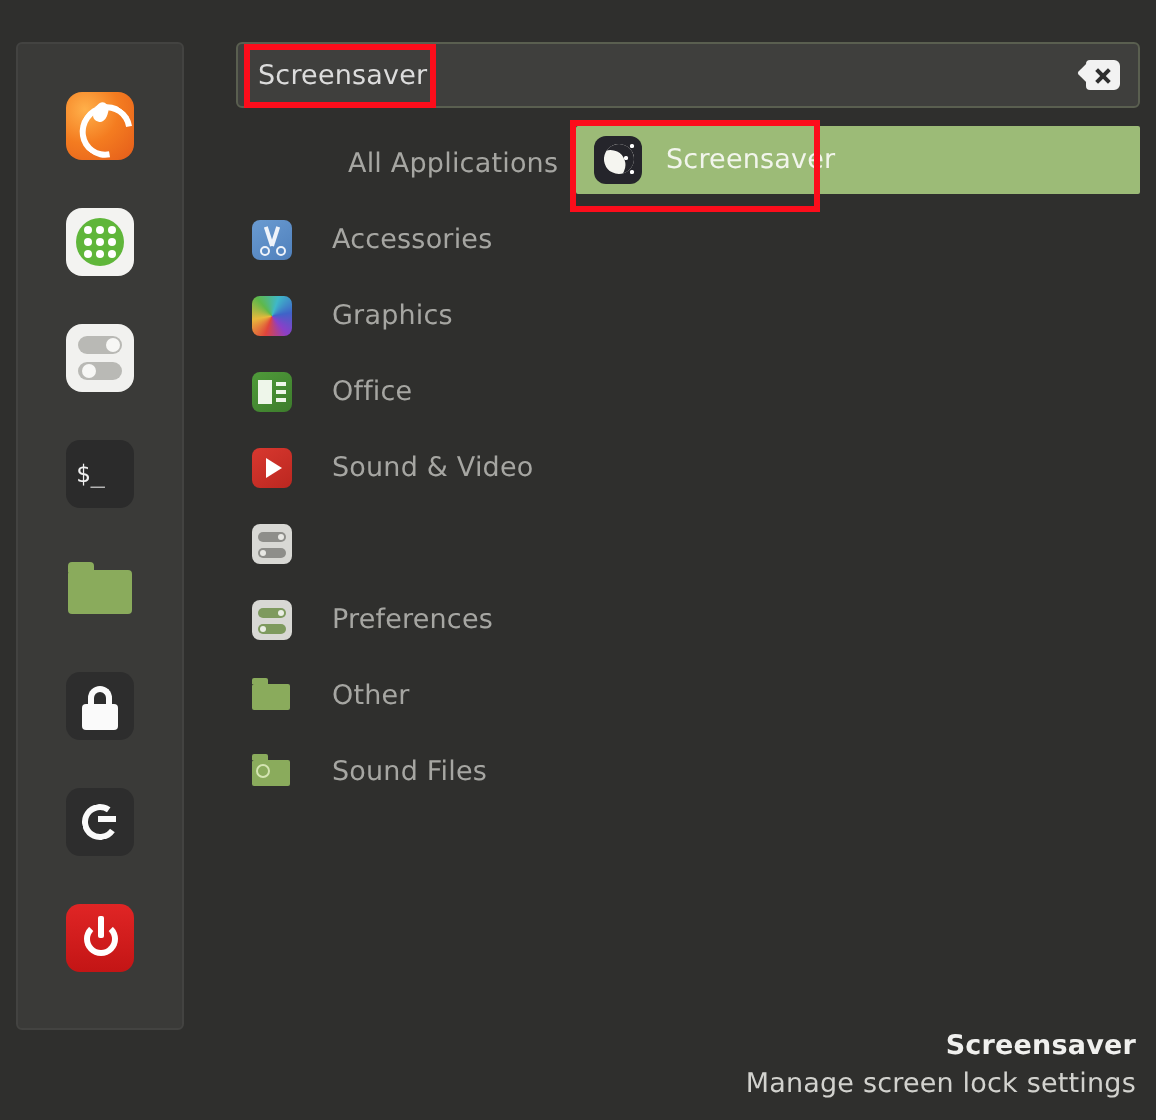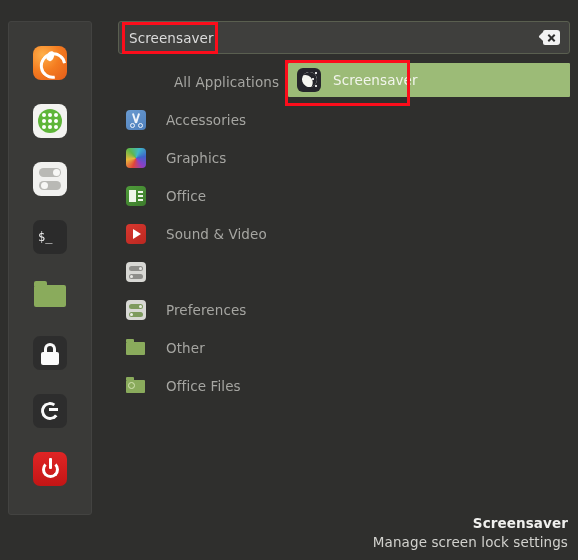--- a/index.html
+++ b/index.html
@@ -655,21 +655,21 @@
       </span>
     <span class="cat-label">Other</span>
   </div>
 
   <div class="cat-item">
     <span class="cat-icon ci-recent">
         <span class="tab"></span>
         <span class="body"></span>
         <span class="clock"></span>
       </span>
-    <span class="cat-label">Office Files</span>
+    <span class="cat-label">Sound Files</span>
   </div>
 
 </div>
 
 <div id="app-result-list">
   <div id="app-result-screensaver">
     <span id="screensaver-app-icon">
       <span class="moon"></span>
       <span class="st s1"></span>
         <span class="st s2"></span>

